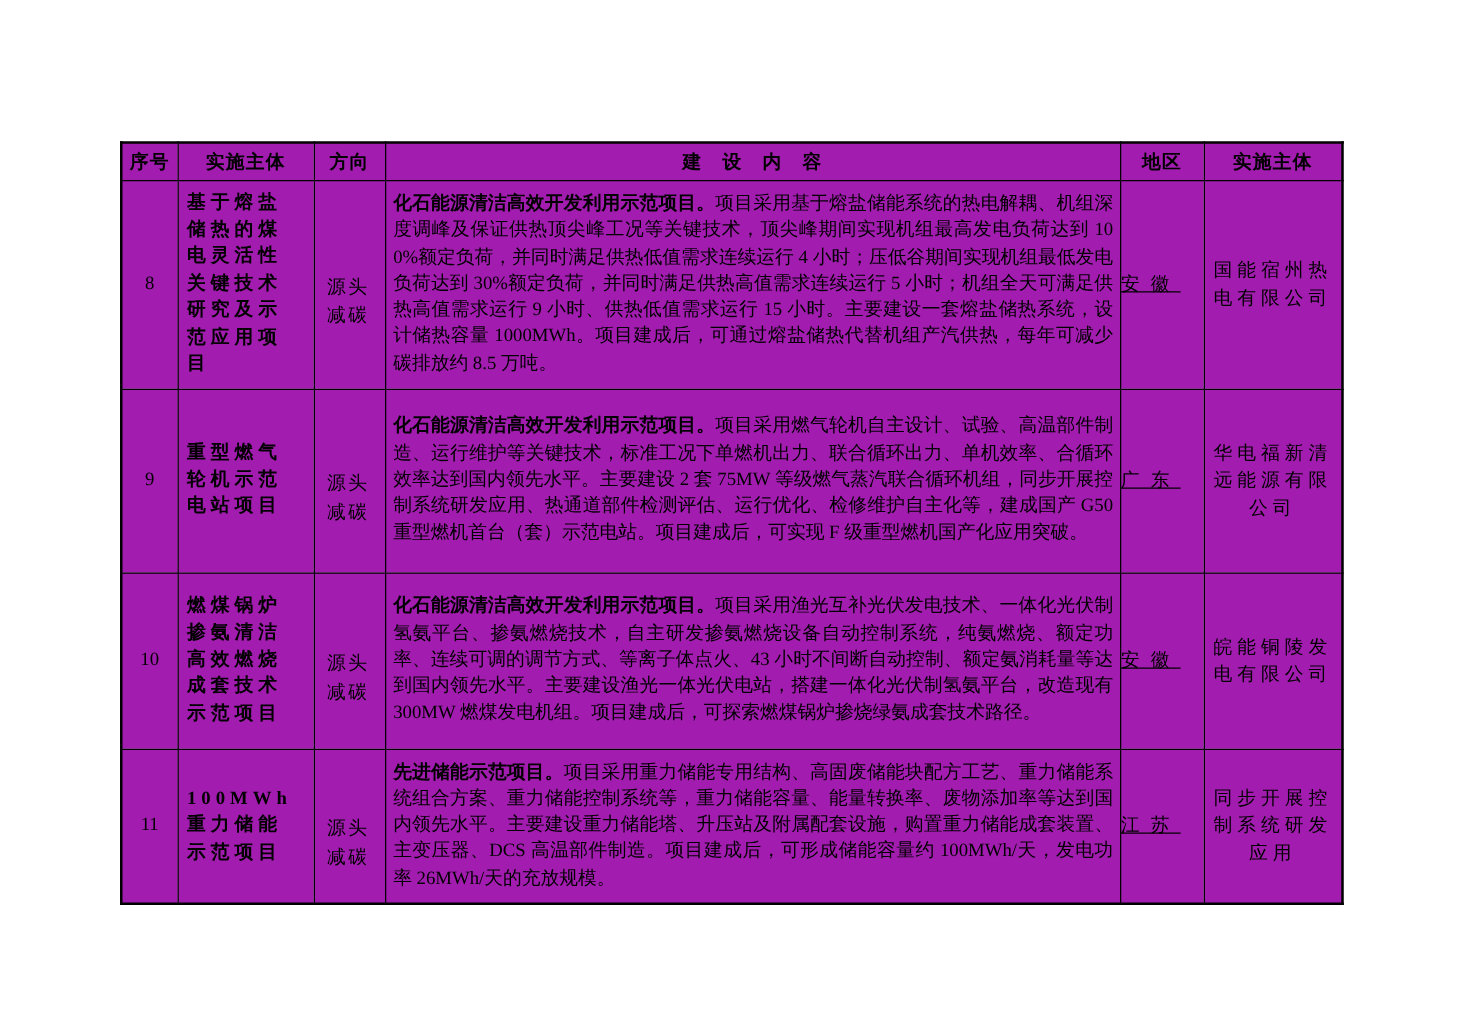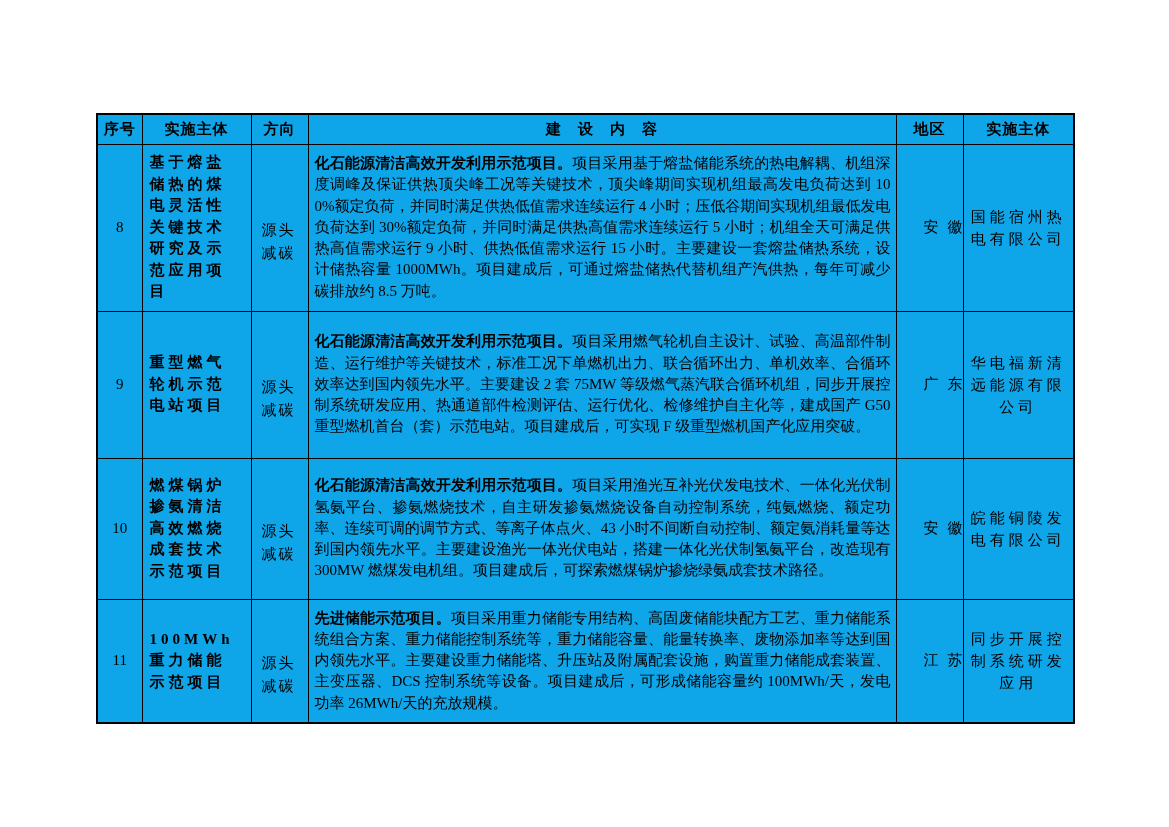--- a/index.html
+++ b/index.html
@@ -24,21 +24,21 @@
     border-collapse: collapse;
     table-layout: fixed;
     border: 2px solid #000000;
   }
   .doc-table th, .doc-table td {
     border: 1px solid #000000;
     padding: 0;
     vertical-align: middle;
     font-size: 15px;
     color: #000000;
-    background: #0ea5e9;
+    background: #a21caf;
   }
   
   col.c-seq    { width: 45px; }
   col.c-name   { width: 109px; }
   col.c-dir    { width: 57px; }
   col.c-cont   { width: 588px; }
   col.c-region { width: 67px; }
   col.c-entity { width: 111px; }
 
   thead tr { height: 30px; }
@@ -75,21 +75,21 @@
     word-break: break-all;
     margin-top: 28px;
   }
   td.cell-content { padding: 7px 5px 7px 6px; }
   .content-text {
     text-align: justify;
     line-height: 21.3px;
     word-break: break-all;
   }
   .content-lead { font-weight: bold; }
-  td.cell-region { text-align: right; }
+  td.cell-region { text-align: left; text-decoration: underline; }
   .region-text {
     letter-spacing: 9px;
     margin-right: -9px;
     white-space: nowrap;
   }
   td.cell-entity { padding: 4px 7px; }
   .entity-text {
     letter-spacing: 4px;
     line-height: 22px;
     text-align: center;
@@ -179,21 +179,21 @@
 
   <tr>
     <td class="cell-seq">11</td>
     <td class="cell-name">
       <div class="name-text">100MWh 重力储能示范项目</div>
     </td>
     <td class="cell-dir">
       <span class="dir-text">源头减碳</span>
     </td>
     <td class="cell-content">
-      <div class="content-text"><span class="content-lead">先进储能示范项目。</span><span class="content-body">项目采用重力储能专用结构、高固废储能块配方工艺、重力储能系统组合方案、重力储能控制系统等，重力储能容量、能量转换率、废物添加率等达到国内领先水平。主要建设重力储能塔、升压站及附属配套设施，购置重力储能成套装置、主变压器、DCS 控制系统等设备。项目建成后，可形成储能容量约 100MWh/天，发电功率 26MWh/天的充放规模。</span></div>
+      <div class="content-text"><span class="content-lead">先进储能示范项目。</span><span class="content-body">项目采用重力储能专用结构、高固废储能块配方工艺、重力储能系统组合方案、重力储能控制系统等，重力储能容量、能量转换率、废物添加率等达到国内领先水平。主要建设重力储能塔、升压站及附属配套设施，购置重力储能成套装置、主变压器、DCS 高温部件制造。项目建成后，可形成储能容量约 100MWh/天，发电功率 26MWh/天的充放规模。</span></div>
     </td>
     <td class="cell-region">
       <span class="region-text">江苏</span>
     </td>
     <td class="cell-entity">
       <div class="entity-text">同步开展控制系统研发应用</div>
     </td>
   </tr>
 </tbody>
   </table>

